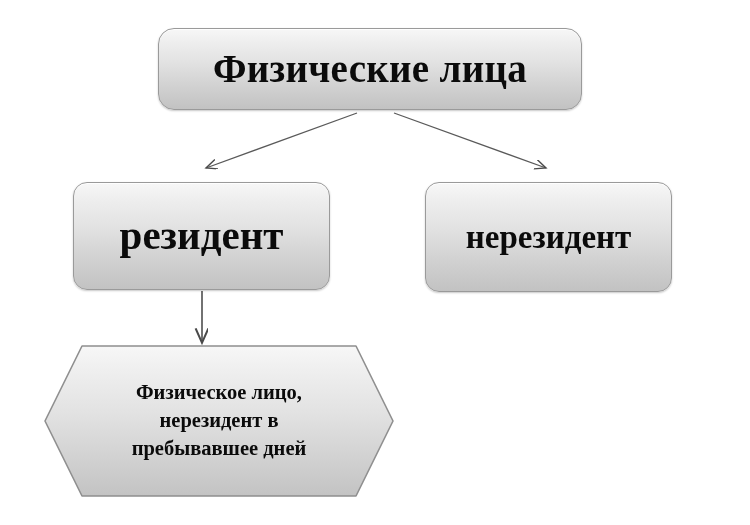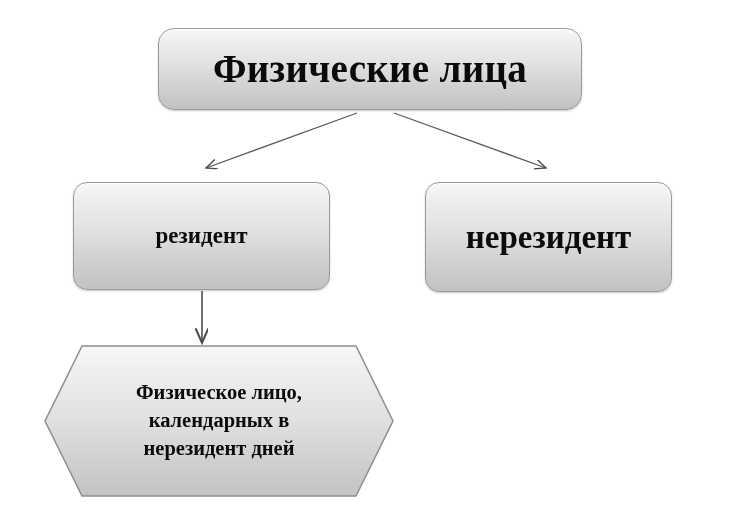--- a/index.html
+++ b/index.html
@@ -65,21 +65,21 @@
     letter-spacing: 0.3px;
   }
 
   #node-resident {
     left: 73px;
     top: 182px;
     width: 257px;
     height: 108px;
   }
   #node-resident .node-label {
-    font-size: 23px;
+    font-size: 41px;
     font-weight: 700;
   }
 
   #node-nonresident {
     left: 425px;
     top: 182px;
     width: 247px;
     height: 110px;
     text-align: center;
   }
@@ -164,18 +164,18 @@
           <stop offset="18%" stop-color="#eeeeee"></stop>
           <stop offset="45%" stop-color="#e2e2e2"></stop>
           <stop offset="72%" stop-color="#d3d3d3"></stop>
           <stop offset="100%" stop-color="#c3c3c3"></stop>
         </linearGradient>
       </defs>
       <polygon points="38,1 312,1 349,76 312,151 38,151 1,76" fill="url(#hexgrad)" stroke="#8f8f8f" stroke-width="1.6" stroke-linejoin="round"></polygon>
     </svg>
     <div class="hex-text">
       <span class="hex-line">Физическое лицо,</span>
-      <span class="hex-line">календарных в</span>
-      <span class="hex-line">нерезидент дней</span>
+      <span class="hex-line">нерезидент в</span>
+      <span class="hex-line">пребывавшее дней</span>
     </div>
   </div>
 
 </div>
 
 </body></html>

